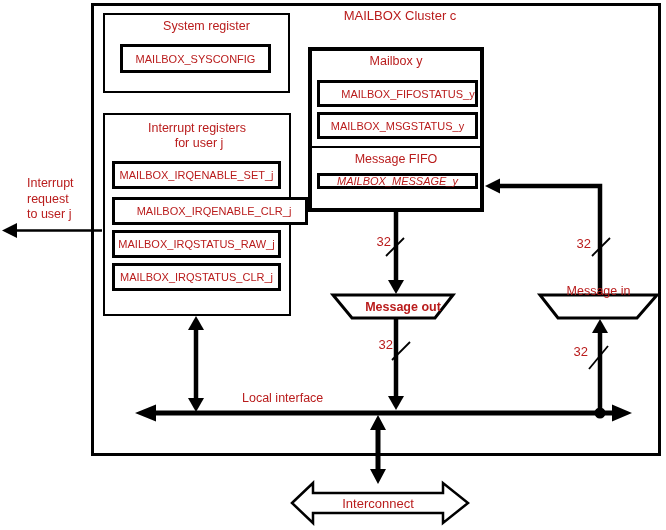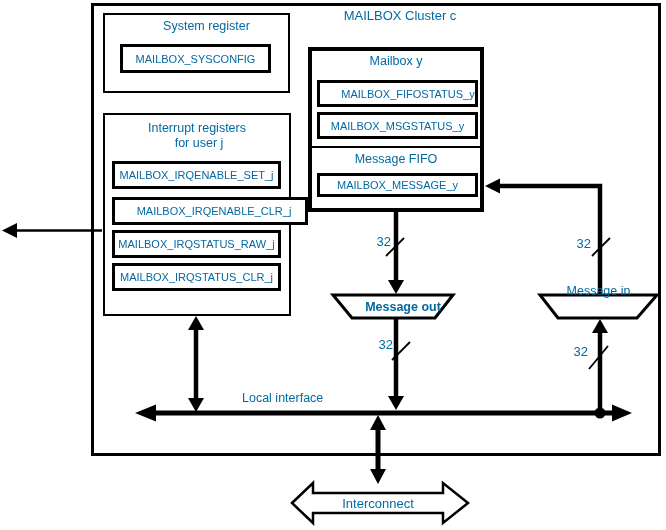--- a/index.html
+++ b/index.html
@@ -1,18 +1,18 @@
 <!DOCTYPE html>
 <html><head>
 <meta charset="utf-8">
 <style>
   html,body{margin:0;padding:0;background:#fff;}
   #canvas{
     position:relative;width:666px;height:530px;background:#fff;
-    font-family:"Liberation Sans", sans-serif;color:#0369a1;overflow:hidden;
+    font-family:"Liberation Sans", sans-serif;color:#b91c1c;overflow:hidden;
   }
   .abs{position:absolute;box-sizing:border-box;}
   .box{border:2px solid #000;background:#fff;}
   .thickbox{border:4px solid #000;background:#fff;}
   .reg{
     border:3px solid #000;background:#fff;
     display:flex;align-items:center;justify-content:center;
     font-size:11px;white-space:nowrap;z-index:3;
   }
   .title{font-size:12.5px;text-align:center;z-index:3;}
@@ -40,22 +40,27 @@
   <div class="abs reg" style="left:112px;top:197px;width:196px;height:28px;padding-left:8px;">MAILBOX_IRQENABLE_CLR_j</div>
   <div class="abs reg" style="left:112px;top:230px;width:169px;height:28px;">MAILBOX_IRQSTATUS_RAW_j</div>
   <div class="abs reg" style="left:112px;top:263px;width:169px;height:28px;">MAILBOX_IRQSTATUS_CLR_j</div>
 
   <div class="abs thickbox" style="left:308px;top:47px;width:176px;height:165px;"></div>
   <div class="abs title" style="left:308px;top:54px;width:176px;">Mailbox y</div>
   <div class="abs reg" style="left:317px;top:80px;width:161px;height:27px;padding-left:21px;">MAILBOX_FIFOSTATUS_y</div>
   <div class="abs reg" style="left:317px;top:112px;width:161px;height:27px;">MAILBOX_MSGSTATUS_y</div>
   <div class="abs" style="left:312px;top:146px;width:168px;height:2px;background:#000;"></div>
   <div class="abs title" style="left:308px;top:152px;width:176px;">Message FIFO</div>
-  <div class="abs reg" style="left:317px;top:173px;width:161px;height:24px;">MAILBOX_MESSAGE_y</div>
+  <div class="abs reg" style="left:317px;top:173px;width:161px;height:16px;font-style:italic;">MAILBOX_MESSAGE_y</div>
 
+  <div class="abs" style="left:27px;top:176px;width:80px;font-size:12.5px;line-height:15.5px;">
+    <div>Interrupt</div>
+    <div>request</div>
+    <div>to user j</div>
+  </div>
 
   <div class="abs" style="left:242px;top:391px;font-size:12.5px;white-space:nowrap;">Local interface</div>
 
   <div class="abs" style="left:590px;top:514px;width:72px;font-size:10px;text-align:right;margin-top:36px;">mailbox-007</div>
 
   <svg class="svglayer" width="666" height="530" viewBox="0 0 666 530">
 
     <polygon points="333,295 453,295 435,318 352,318" fill="#fff" stroke="#000" stroke-width="3"></polygon>
     <polygon points="540,295 657,295 637,318 558,318" fill="#fff" stroke="#000" stroke-width="3"></polygon>
 

